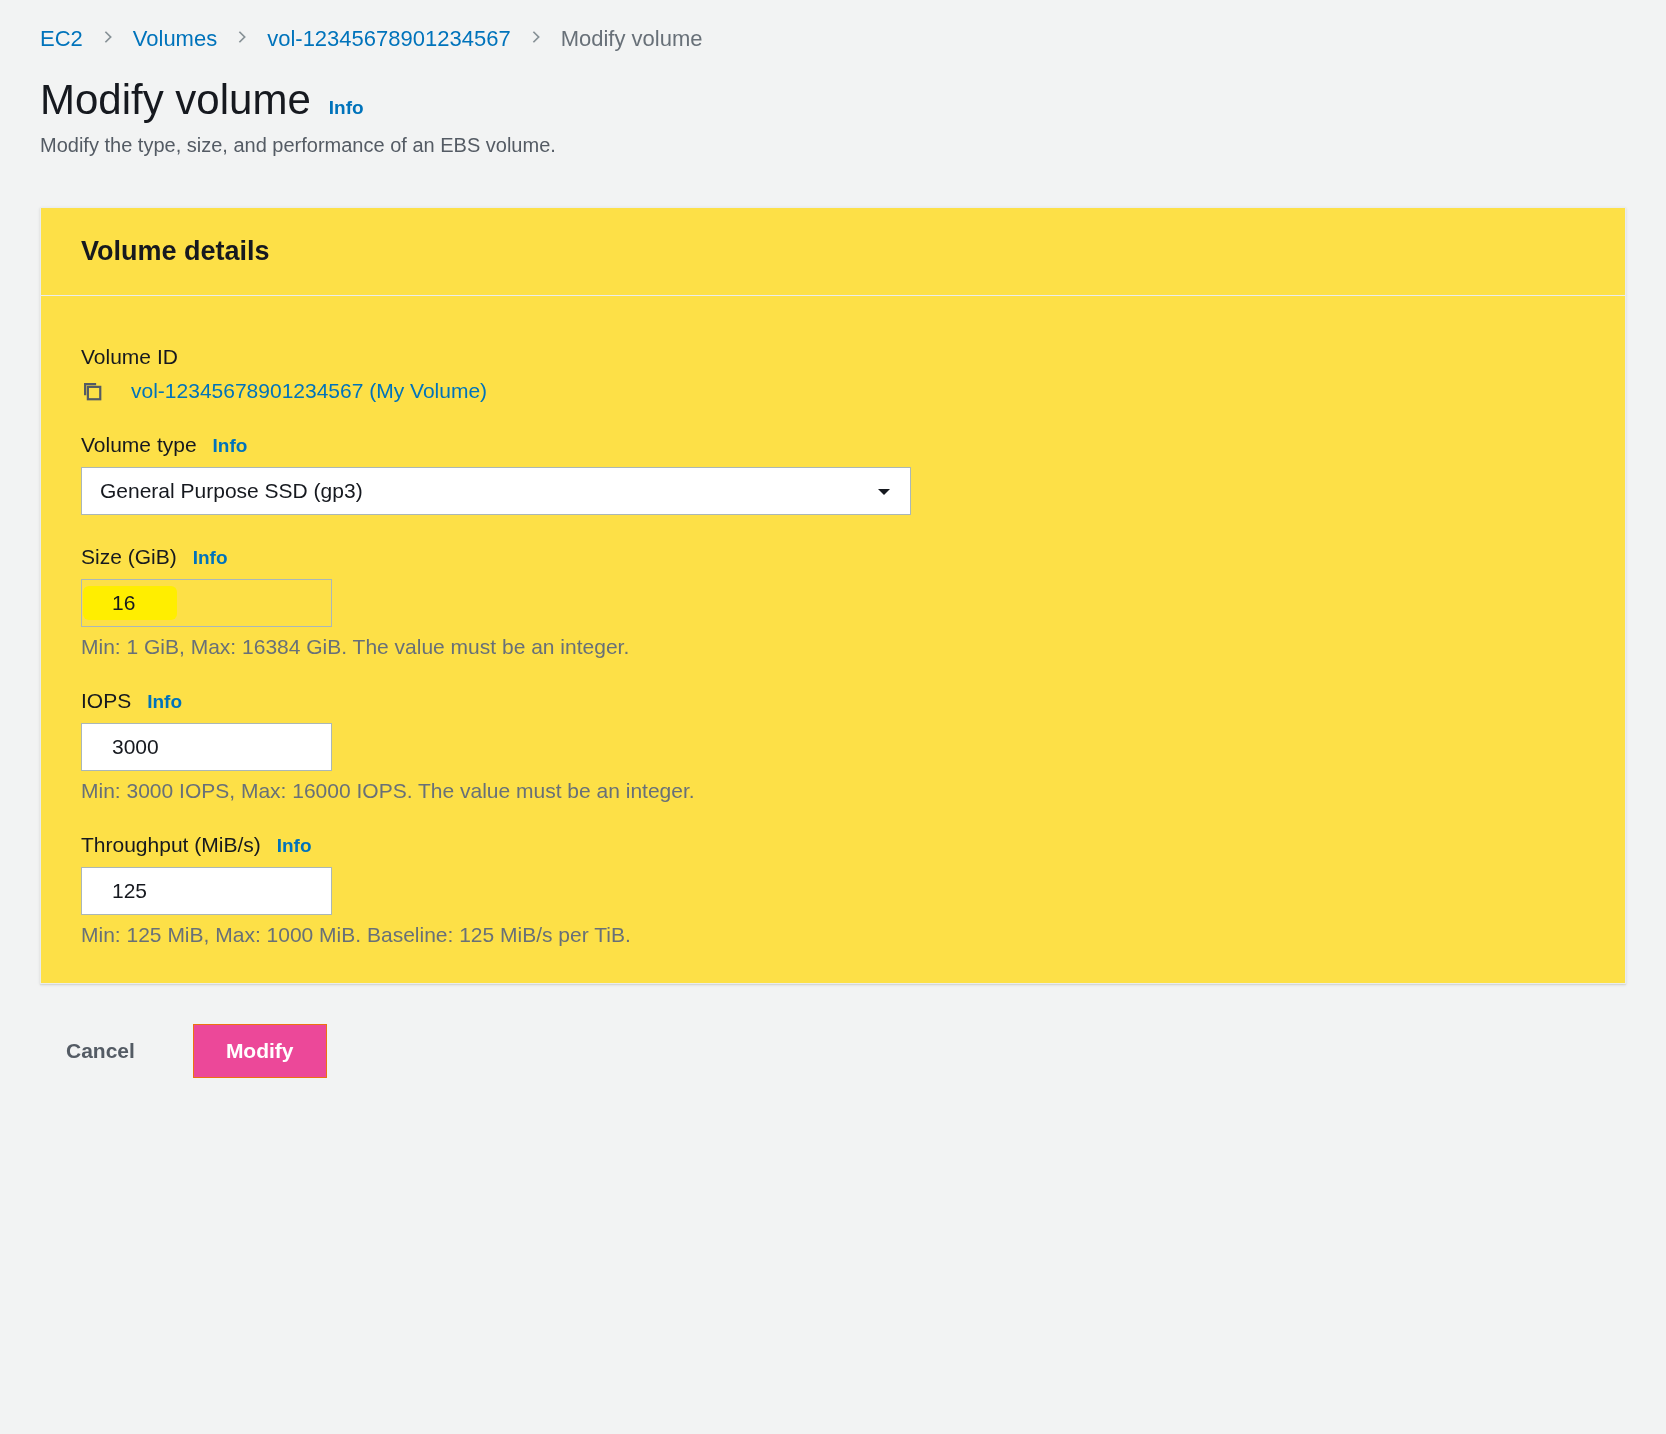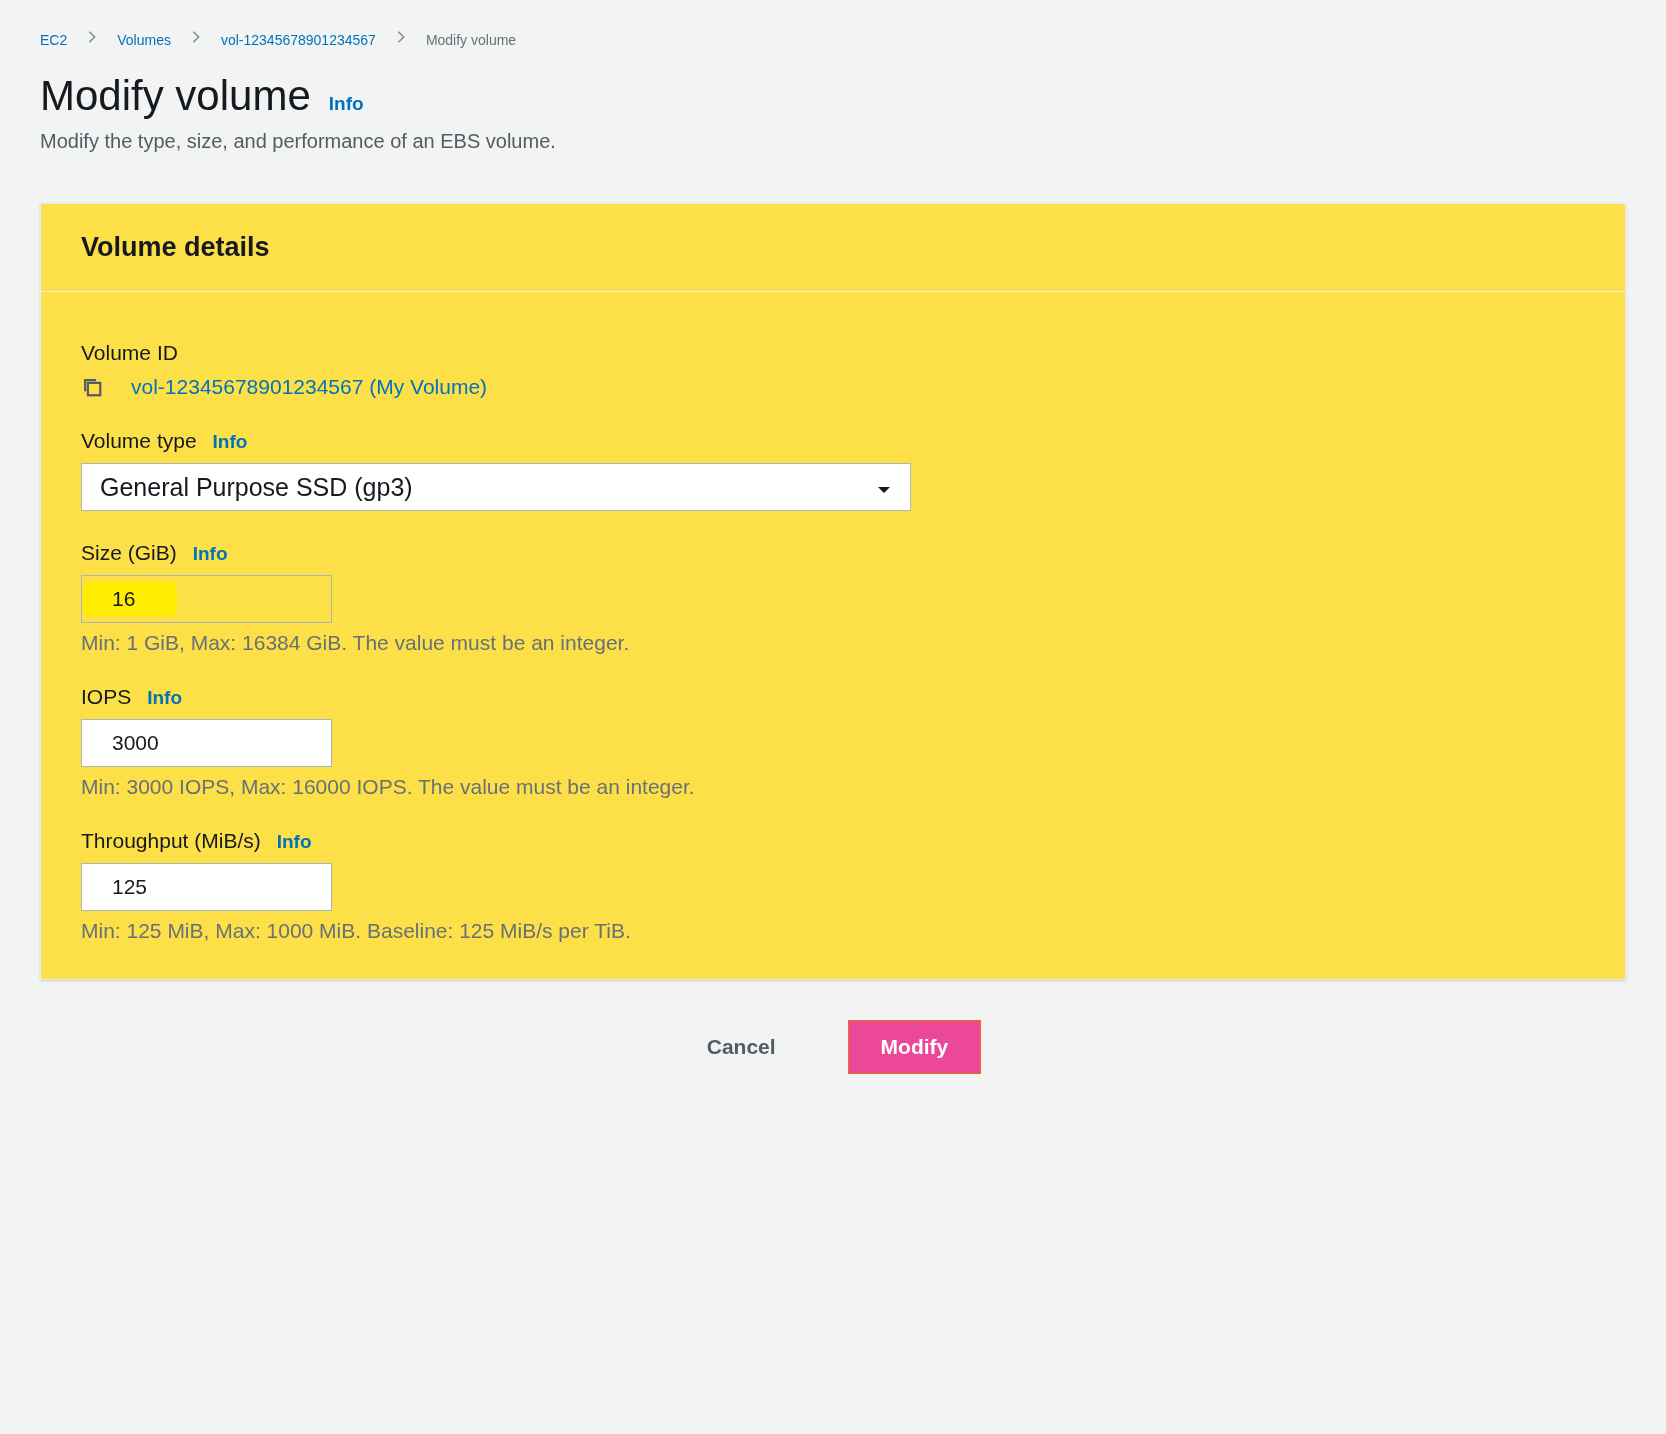--- a/index.html
+++ b/index.html
@@ -9,23 +9,23 @@
     color: #16191f;
     font-size: 19px;
     width: 1666px;
   }
   .page {
     padding: 20px 40px 40px 40px;
   }
   
   .breadcrumb {
     display: flex;
-    align-items: flex-end;
+    align-items: flex-start;
     gap: 18px;
-    font-size: 14px;
+    font-size: 22px;
     padding: 6px 0 24px 0;
   }
   .breadcrumb a {
     color: #0073bb;
     text-decoration: none;
     cursor: pointer;
   }
   .breadcrumb .sep {
     color: #879196;
     font-size: 22px;
@@ -117,21 +117,21 @@
     position: relative;
     width: 830px;
     height: 48px;
     border: 1px solid #aab7b8;
     background: #fff;
     display: flex;
     align-items: center;
     justify-content: space-between;
     padding: 0 18px;
     cursor: pointer;
-    font-size: 25px;
+    font-size: 21px;
   }
   .select .caret {
     color: #16191f;
   }
   
   .input {
     width: 251px;
     height: 48px;
     border: 1px solid #aab7b8;
     background: #fff;
@@ -157,22 +157,22 @@
     background: transparent;
   }
   .hint {
     color: #687078;
     font-size: 21px;
     margin-top: 8px;
   }
   
   .actions {
     display: flex;
-    justify-content: center;
-    gap: 46px;
+    justify-content: flex-start;
+    gap: 32px;
     margin-top: 40px;
     align-items: center;
     padding-right: 4px;
   }
   .btn-cancel {
     background: transparent;
     border: none;
     color: #545b64;
     font-weight: 700;
     font-size: 21px;

